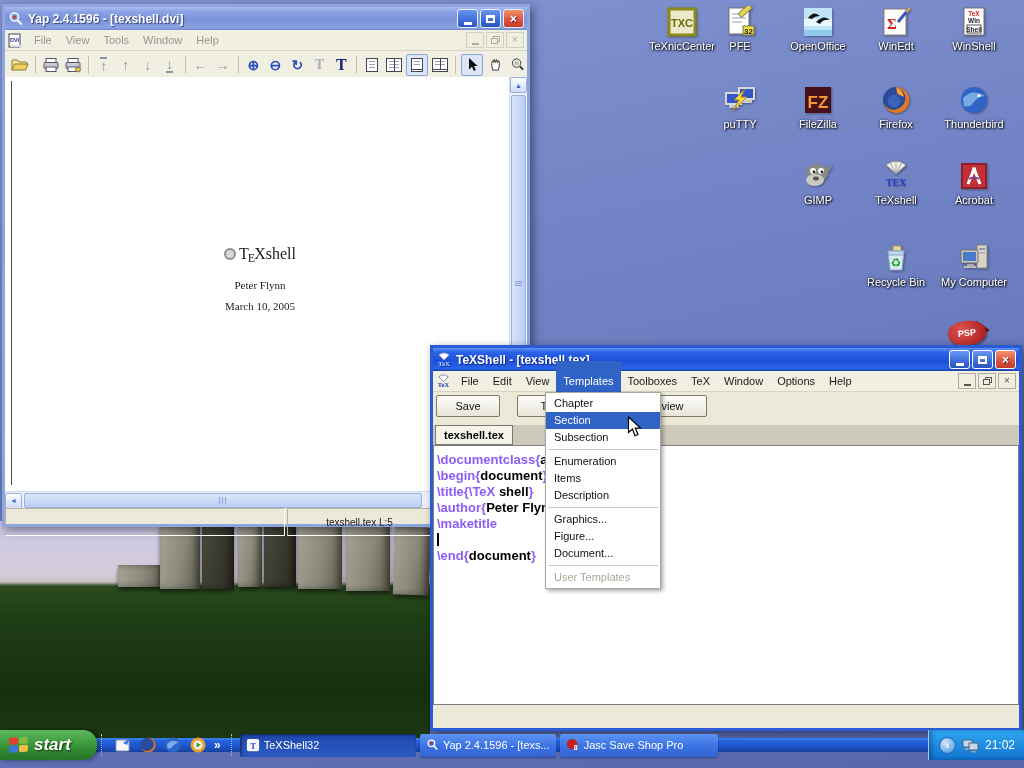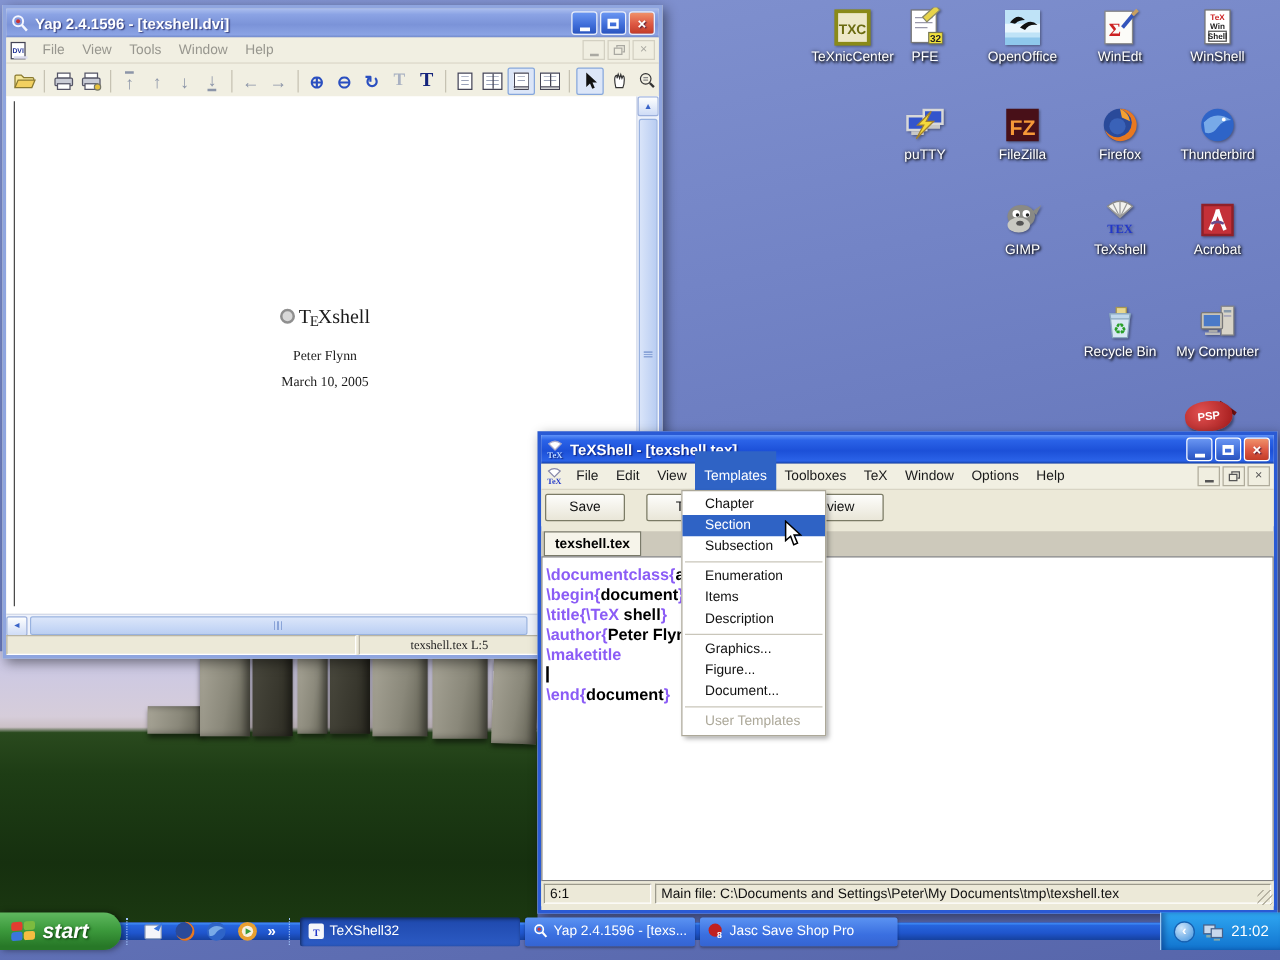--- a/index.html
+++ b/index.html
@@ -76,22 +76,22 @@
     border:1px solid #98b2e0;border-radius:2px;box-sizing:border-box;}
   .grip{display:block;width:7px;height:5px;margin:auto;
     background:repeating-linear-gradient(180deg,#8aa4d8 0 1px,transparent 1px 2px);}
   #yap-hscroll{position:absolute;left:0;top:484px;width:522px;height:17px;background:#eef2fb;border-top:1px solid #d4daea;display:flex;align-items:center;}
   .hbtn{width:17px;height:16px;background:linear-gradient(#fdfefe,#cfdcf6);border:1px solid #9cb0dc;
     border-radius:2px;box-sizing:border-box;color:#3a64c8;font-size:7px;display:flex;align-items:center;justify-content:center;flex:none;}
   .hthumb{width:398px;height:15px;margin-left:2px;background:linear-gradient(#dbe6fa,#bbcff3);
     border:1px solid #98b2e0;border-radius:2px;box-sizing:border-box;display:flex;align-items:center;justify-content:center;flex:none;}
   .hgrip{width:9px;height:7px;background:repeating-linear-gradient(90deg,#8aa4d8 0 1px,transparent 1px 3px);}
   #yap-status{position:absolute;left:0;top:501px;width:522px;height:16px;background:#ece9d8;display:flex;gap:2px;font-size:10px;color:#222;}
-  .ycell{border:1px solid;border-color:#b8b4a4 #fff #fff #b8b4a4;box-sizing:border-box;height:16px;
-    display:flex;align-items:center;justify-content:center;font-family:Liberation Serif, serif;}
+  .ycell{border:1px solid;border-color:#b8b4a4 #fff #fff #b8b4a4;box-sizing:border-box;height:28px;
+    display:flex;align-items:center;justify-content:center;}
 
   
   #txs{left:430px;top:345px;width:592px;height:386px;border:3px solid #2a5ad4;z-index:3;}
   #txs .tbar{background:linear-gradient(#5e92f8,#2b63e8 18%,#1c50d8 55%,#2b63e8 90%,#123c9e);}
   #txs-tools{position:absolute;left:0;top:44px;width:586px;height:29px;background:#ece9d8;}
   .xbtn{position:absolute;top:3px;height:22px;background:linear-gradient(#fdfdfb,#e9e6d8);
     border:1px solid #7b7b66;border-radius:2px;box-sizing:border-box;font-size:11px;color:#111;
     display:flex;align-items:center;justify-content:center;}
   #txs-tabrow{position:absolute;left:0;top:77px;width:586px;height:20px;background:#cdc9bb;border-bottom:1px solid #9c9a8c;}
   #txs-tab{position:absolute;left:2px;top:0px;width:78px;height:20px;background:#f6f4ea;
@@ -107,21 +107,21 @@
   #txs-status{position:absolute;left:0;top:357px;width:586px;height:20px;background:#ece9d8;
     display:flex;gap:3px;padding:2px;box-sizing:border-box;font-size:11px;color:#111;}
   .xcell{border:1px solid;border-color:#9c9a8c #fff #fff #9c9a8c;box-sizing:border-box;
     padding:1px 4px;white-space:nowrap;overflow:hidden;}
   .xgrip{position:absolute;right:1px;bottom:1px;width:12px;height:12px;
     background:repeating-linear-gradient(135deg,transparent 0 3px,#b8b4a4 3px 4px);}
 
   
   #tplmenu{position:absolute;left:545px;top:392px;width:116px;background:#fff;border:1px solid #aca899;
     box-shadow:2px 2px 4px rgba(0,0,0,.35);z-index:5;font-size:11px;color:#111;padding:2px 0;box-sizing:border-box;}
-  .tpl-item{height:17px;line-height:17px;padding-left:18px;}
+  .tpl-item{height:17px;line-height:17px;padding-left:8px;}
   .tpl-item.hl{background:#2f63c5;color:#fff;}
   .tpl-item.dis{color:#aca899;}
   .tpl-sep{height:1px;background:#c9c6ba;margin:3px 2px;}
 
   
   .dicon{position:absolute;width:76px;text-align:center;z-index:1;cursor:default;}
   .dicon svg{width:32px;height:32px;display:block;margin:0 auto;filter:drop-shadow(1px 1px 1px rgba(0,0,0,.35));}
   .dlabel{margin-top:2px;font-size:11px;color:#fff;text-shadow:1px 1px 2px #000,0 0 3px rgba(0,0,0,.8);}
   #psp{position:absolute;left:948px;top:321px;width:44px;height:38px;z-index:1;}
   #psp .blob{width:38px;height:24px;background:radial-gradient(circle at 35% 35%,#e05050,#a01818);
@@ -531,25 +531,20 @@
     </div>
     <div id="txs-editor">
       <div class="eline"><span class="cmd">\documentclass{</span><span class="arg">article</span><span class="cmd">}</span></div>
       <div class="eline"><span class="cmd">\begin{</span><span class="arg">document</span><span class="cmd">}</span></div>
       <div class="eline"><span class="cmd">\title{\TeX</span><span class="arg"> shell</span><span class="cmd">}</span></div>
       <div class="eline"><span class="cmd">\author{</span><span class="arg">Peter Flynn</span><span class="cmd">}</span></div>
       <div class="eline"><span class="cmd">\maketitle</span></div>
       <div class="eline"><span class="caret"></span></div>
       <div class="eline"><span class="cmd">\end{</span><span class="arg">document</span><span class="cmd">}</span></div>
     </div>
-    <div id="txs-status">
-      <span class="xcell" style="width:86px;">6:1</span>
-      <span class="xcell" style="flex:1;">Main file: C:\Documents and Settings\Peter\My Documents\tmp\texshell.tex</span>
-      <span class="xgrip"></span>
-    </div>
   </div>
 
   <div id="tplmenu">
     <div class="tpl-item">Chapter</div>
     <div class="tpl-item hl">Section</div>
     <div class="tpl-item">Subsection</div>
     <div class="tpl-sep"></div>
     <div class="tpl-item">Enumeration</div>
     <div class="tpl-item">Items</div>
     <div class="tpl-item">Description</div>

